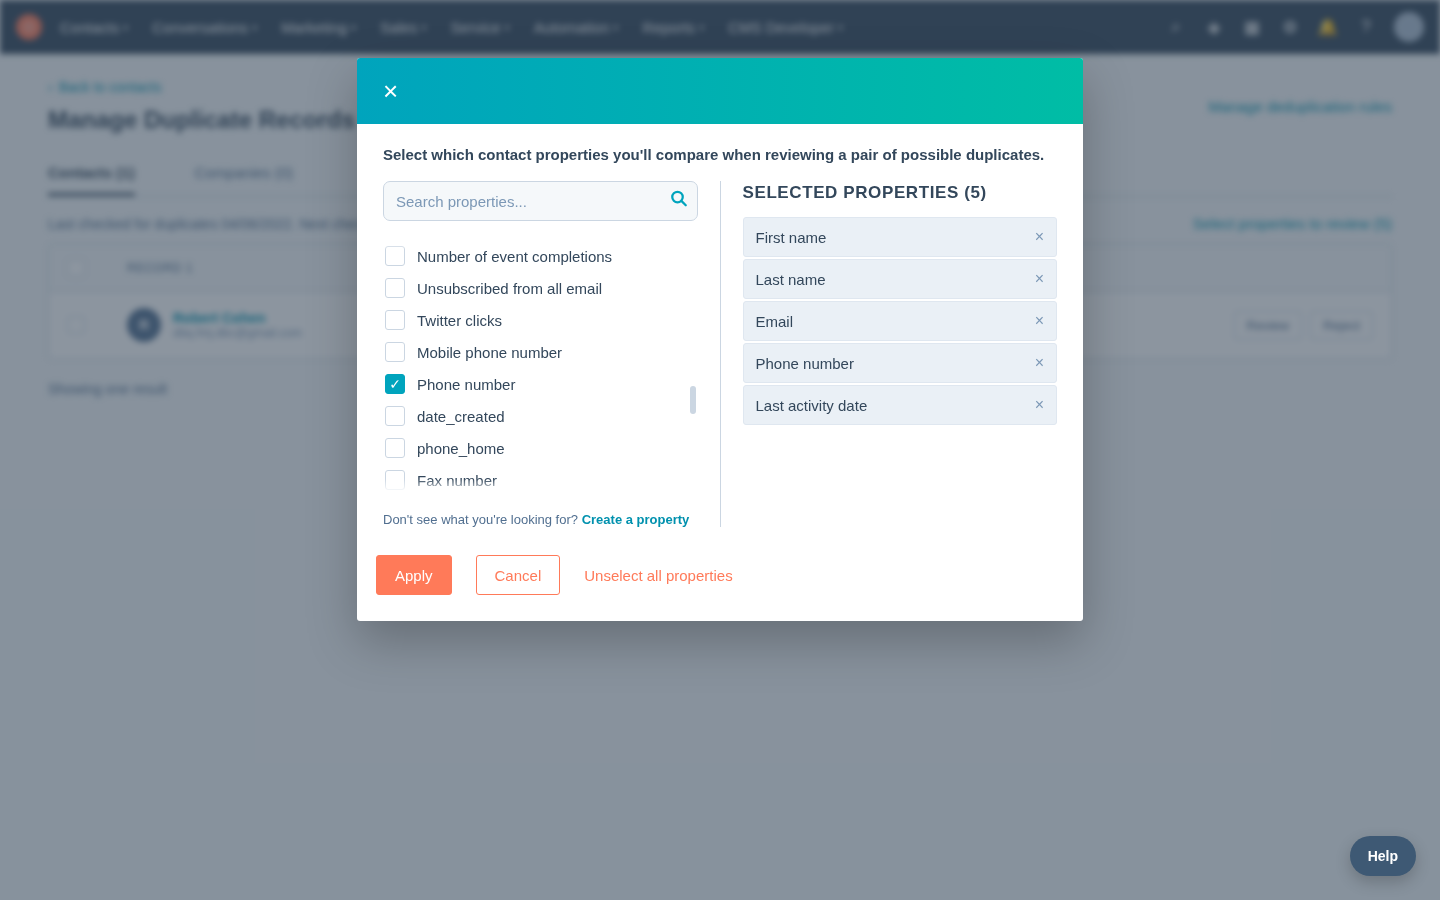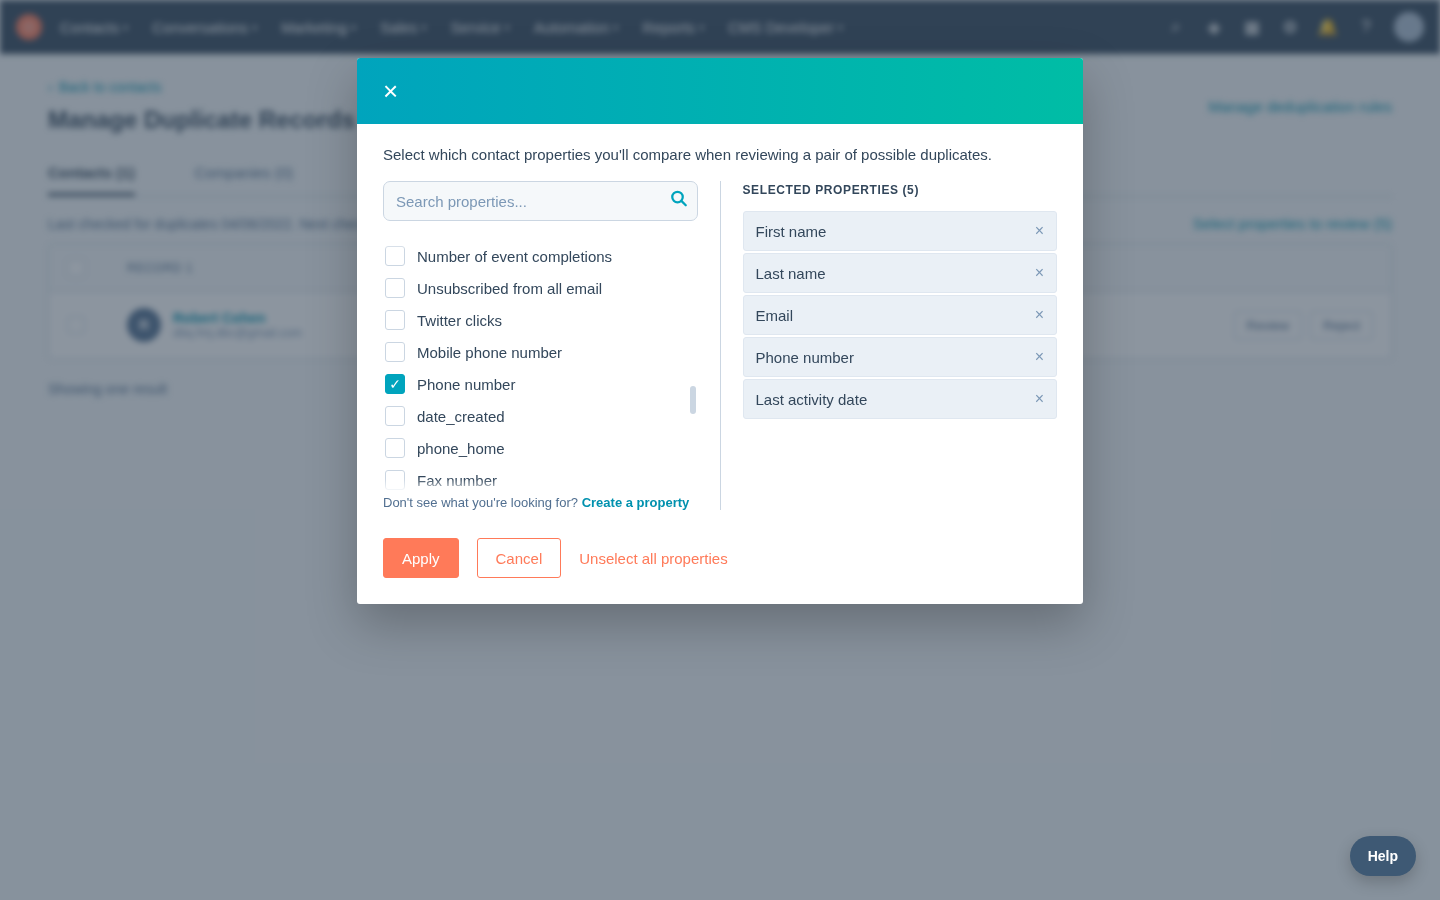--- a/index.html
+++ b/index.html
@@ -55,21 +55,21 @@
 
 .blurwrap{filter:blur(3px);pointer-events:none;user-select:none;}
 .scrim{position:absolute;inset:0;background:rgba(45,62,80,.55);}
 
 
 .modal{position:absolute;left:50%;top:58px;transform:translateX(-50%);width:726px;background:#fff;border-radius:3px;box-shadow:0 20px 50px rgba(0,0,0,.25);overflow:hidden;}
 .modal-head{background:linear-gradient(90deg,var(--teal-grad-a),var(--teal-grad-b));color:#fff;padding:20px 26px;display:flex;align-items:center;justify-content:space-between;}
 .modal-title{font-size:22px;font-weight:600;}
 .close-x{font-size:26px;line-height:1;cursor:pointer;font-weight:300;}
 .modal-body{padding:22px 26px 10px;}
-.modal-desc{color:var(--text-dark);font-size:15px;margin:0 0 18px;}
+.modal-desc{color:var(--text-dark);font-size:15px;margin:0 0 18px;font-weight:bold;}
 .cols{display:flex;gap:0;}
 .col-left{flex:1;padding-right:22px;}
 .col-right{flex:1;padding-left:22px;}
 .divider{width:1px;background:var(--border);}
 
 .search{position:relative;margin-bottom:14px;}
 .search input{width:100%;height:40px;border:1px solid var(--border);border-radius:7px;background:#f5f8fa;padding:0 42px 0 12px;font-size:15px;color:var(--text-dark);}
 .search input::placeholder{color:#7c98b6;}
 .search .mag{position:absolute;right:10px;top:50%;transform:translateY(-50%);color:var(--teal-grad-a);font-size:18px;}
 
@@ -77,29 +77,29 @@
 .prop-list::before,.prop-list::after{content:"";position:absolute;left:0;right:8px;height:14px;pointer-events:none;z-index:2;}
 .prop-list::before{top:0;background:linear-gradient(#fff,rgba(255,255,255,0));}
 .prop-list::after{bottom:0;background:linear-gradient(rgba(255,255,255,0),#fff);}
 .prop-inner{padding:4px 0;}
 .prop-row{display:flex;align-items:center;gap:12px;padding:6px 2px;font-size:15px;color:var(--text-dark);cursor:pointer;}
 .cb{width:20px;height:20px;border:1px solid var(--border);border-radius:3px;background:#fff;display:flex;align-items:center;justify-content:center;flex-shrink:0;}
 .cb.checked{background:var(--teal-grad-a);border-color:var(--teal-grad-a);}
 .cb.checked::after{content:"✓";color:#fff;font-size:14px;line-height:1;}
 .fake-scroll{position:absolute;right:2px;top:150px;width:6px;height:28px;background:#cbd6e2;border-radius:3px;}
 
-.hint{font-size:13px;color:var(--text-med);margin-top:2px;}
+.hint{font-size:13px;color:var(--text-med);margin-top:19px;}
 .hint a{color:var(--link);font-weight:600;text-decoration:none;}
 
-.sel-title{font-size:12px;font-weight:700;letter-spacing:.6px;color:var(--text-dark);margin:2px 0 14px;}
+.sel-title{font-size:17px;font-weight:700;letter-spacing:.6px;color:var(--text-dark);margin:2px 0 14px;}
 .chips{display:flex;flex-direction:column;gap:2px;}
 .chip{background:var(--chip-bg);border:1px solid #dfe7f0;border-radius:3px;padding:10px 12px;display:flex;align-items:center;justify-content:space-between;font-size:15px;color:var(--text-dark);}
 .chip .rm{color:var(--text-light);cursor:pointer;font-size:16px;}
 
-.modal-foot{padding:18px 26px 26px;display:flex;align-items:center;gap:18px;}
+.modal-foot{padding:18px 19px 26px;display:flex;align-items:center;gap:24px;}
 .btn{height:40px;padding:0 18px;border-radius:3px;font-size:15px;font-weight:500;cursor:pointer;display:inline-flex;align-items:center;}
 .btn-primary{background:var(--orange);color:#fff;border:1px solid var(--orange);}
 .btn-outline{background:#fff;color:var(--orange);border:1px solid var(--orange);}
 .btn-link{background:none;border:none;color:var(--orange);padding:0;}
 
 
 .help{position:fixed;right:24px;bottom:24px;background:#3e5974;color:#fff;border-radius:22px;padding:12px 18px;font-size:14px;font-weight:600;cursor:pointer;box-shadow:0 6px 16px rgba(0,0,0,.2);}
 </style>
 </head>
 <body>

